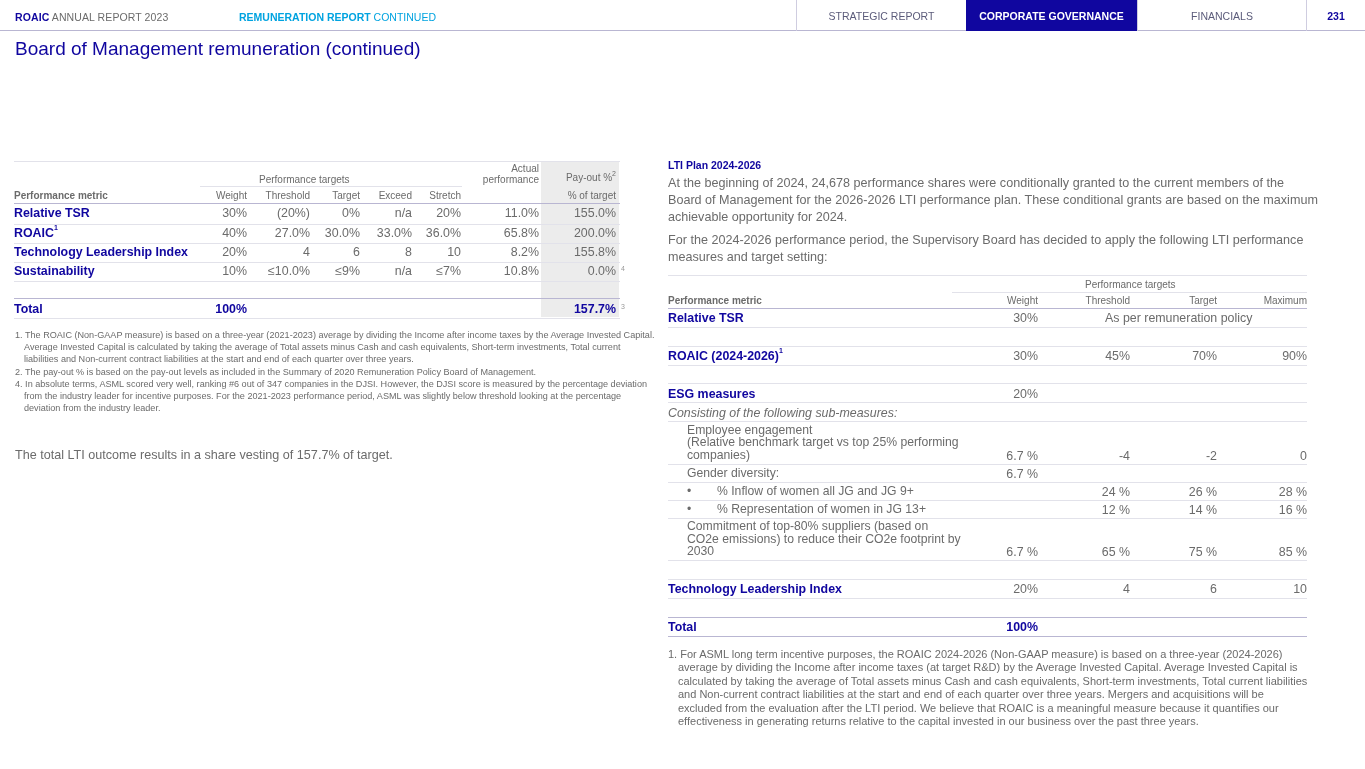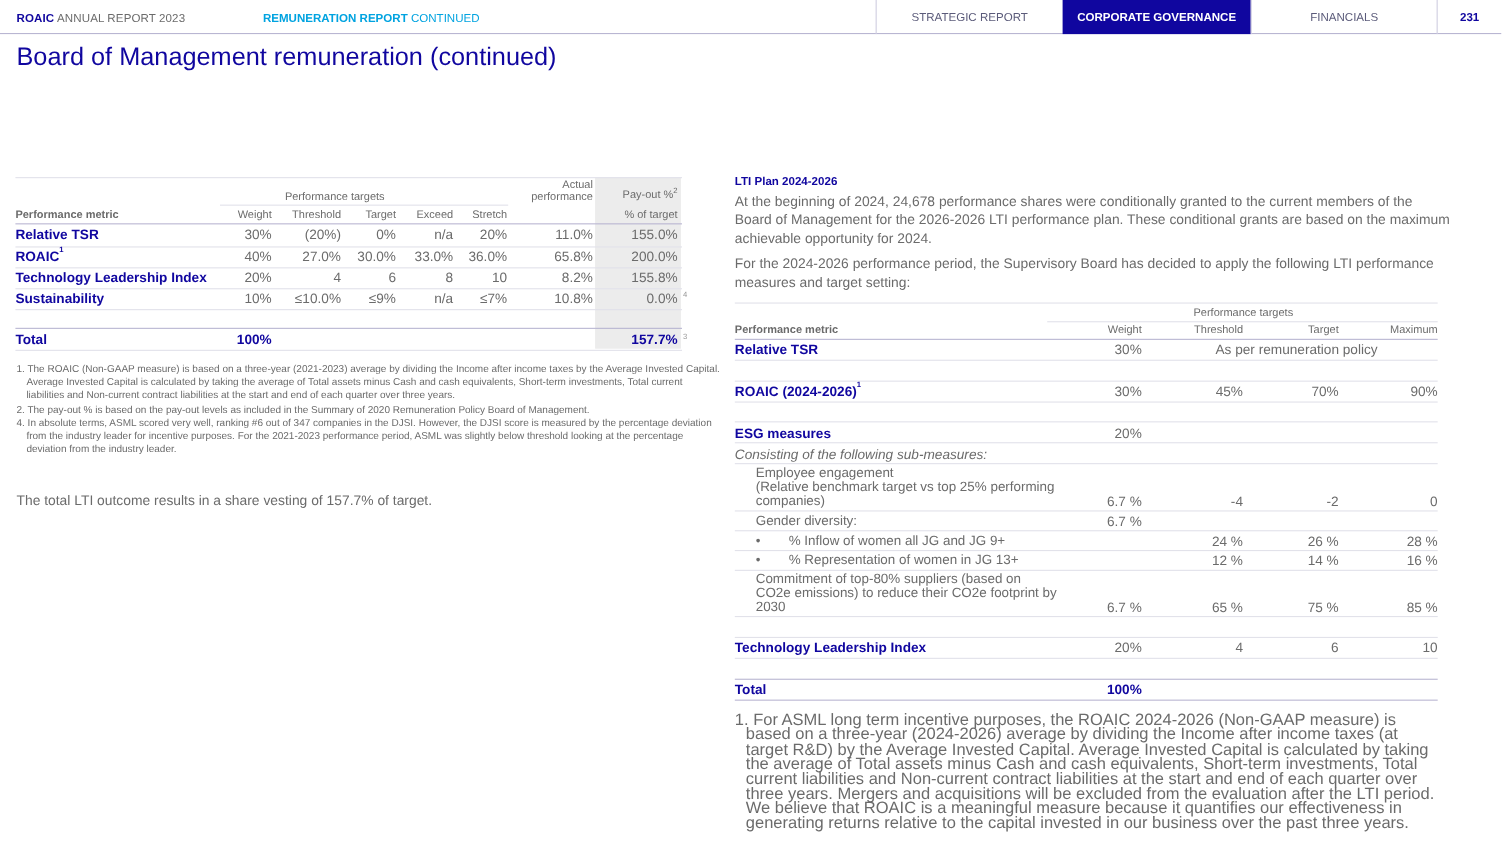--- a/index.html
+++ b/index.html
@@ -12,21 +12,21 @@
   .brand b { color: #10069f; font-weight: bold; }
   .section { position: absolute; left: 239px; top: 11px; font-size: 10.5px; color: #00a3e0; }
   .section b { font-weight: bold; }
   .nav { position: absolute; top: 0; height: 31px; display: flex; align-items: center; justify-content: center; font-size: 10.5px; border-left: 1px solid #cfcde0; color: #5b5b7a; }
   .nav.active { background: #10069f; color: #ffffff; font-weight: bold; border-left: none; }
   .nav-strategic { left: 796px; width: 170px; }
   .nav-corp { left: 966px; width: 171px; }
   .nav-fin { left: 1137px; width: 169px; }
   .nav-page { left: 1306px; width: 59px; font-weight: bold; color: #10069f; }
 
-  .page-title { position: absolute; left: 15px; top: 38px; font-size: 23px; color: #10069f; font-weight: normal; }
+  .page-title { position: absolute; left: 15px; top: 38px; font-size: 19px; color: #10069f; font-weight: normal; }
   .paycol-bg { position: absolute; left: 541px; top: 161px; width: 78px; height: 156px; background: #ececec; }
   .lrow { position: absolute; left: 14px; width: 606px; height: 19px; font-size: 12.4px; }
   .lrow span { position: absolute; top: 0; white-space: nowrap; }
   .metric-name { color: #10069f; font-weight: bold; }
   .num { text-align: right; color: #6b6b6b; }
   .hdr { font-size: 10px; color: #6b6b6b; }
   .hline { position: absolute; height: 1px; background: #e2e2ea; }
   .hline.strong { background: #b9b6d2; }
   sup { font-size: 7px; vertical-align: top; position: relative; top: -2px; }
   .note-sup { font-size: 7px; color: #999; margin-left: 3px; vertical-align: top; }
@@ -39,21 +39,21 @@
   .lti-title { position: absolute; left: 668px; top: 159px; font-size: 10.5px; color: #10069f; font-weight: bold; }
   .para { position: absolute; left: 668px; width: 650px; font-size: 12.6px; line-height: 17px; color: #6b6b6b; }
   .para1 { top: 175px; }
   .para2 { top: 232px; }
 
   .rrow { position: absolute; left: 668px; width: 639px; font-size: 12.4px; }
   .rrow span { position: absolute; white-space: nowrap; }
   .sub { color: #6b6b6b; font-size: 12.2px; line-height: 12.5px; }
   .italic { font-style: italic; color: #6b6b6b; }
 
-  .rnote { position: absolute; left: 668px; top: 648px; width: 642px; font-size: 15px; line-height: 13.4px; color: #6b6b6b; padding-left: 10px; text-indent: -10px; }
+  .rnote { position: absolute; left: 668px; top: 648px; width: 642px; font-size: 11px; line-height: 13.4px; color: #6b6b6b; padding-left: 10px; text-indent: -10px; }
 </style>
 </head>
 <body>
 
 <div class="topbar">
   <div class="brand"><b>ROAIC</b><span> ANNUAL REPORT 2023</span></div>
   <div class="section"><b>REMUNERATION REPORT</b><span> CONTINUED</span></div>
   <div class="nav nav-strategic">STRATEGIC REPORT</div>
   <div class="nav nav-corp active">CORPORATE GOVERNANCE</div>
   <div class="nav nav-fin">FINANCIALS</div>

